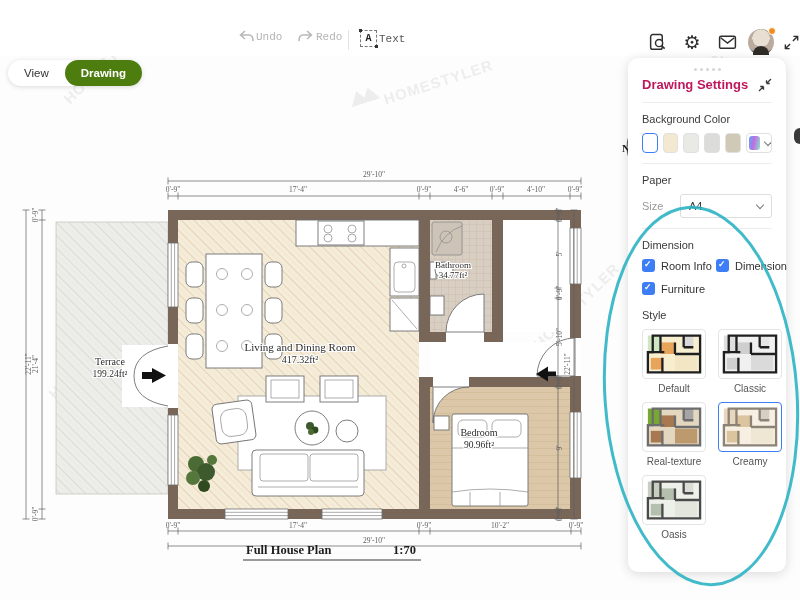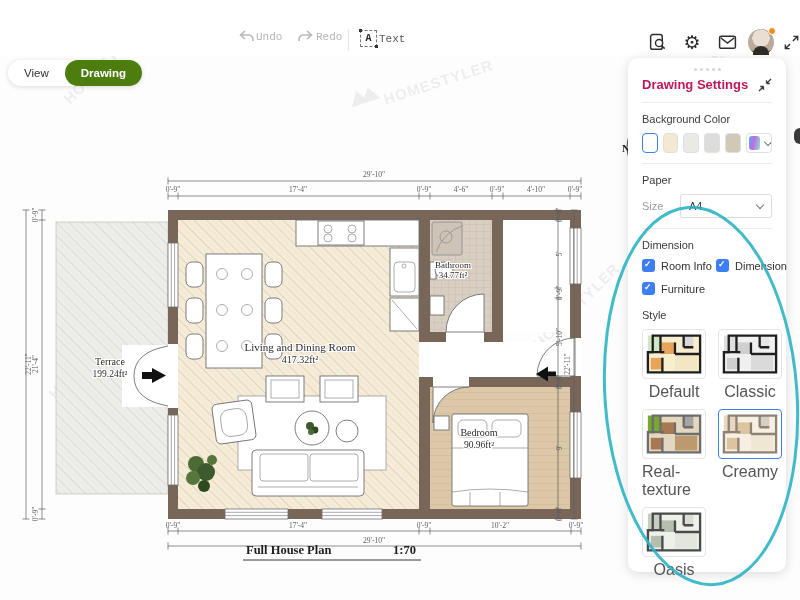--- a/index.html
+++ b/index.html
@@ -64,21 +64,21 @@
   .chk-row { display:flex; align-items:center; gap:6px; cursor:pointer; }
   .chk { width:13px; height:13px; border-radius:3px; background:var(--accent); position:relative; flex:none; }
   .chk::after { content:"✓"; position:absolute; left:2px; top:0px; font-size:9px; color:#fff; font-weight:bold; }
   .chk-label { font-size:11px; color:#333; }
   .style-grid { display:grid; grid-template-columns:64px 64px; column-gap:12px; row-gap:8px; }
   .thumb-cell { display:flex; flex-direction:column; align-items:center; }
   .thumb { width:64px; height:50px; background:#fff; border:1px solid #e4e4e4; border-radius:4px;
            padding:2px; cursor:pointer; }
   .thumb.sel { border:1.6px solid var(--accent); }
   .thumb svg { width:100%; height:100%; display:block; }
-  .thumb-label { font-size:16px; color:#555; margin-top:4px; }
+  .thumb-label { font-size:10px; color:#555; margin-top:4px; }
   .t-default { --bg:#f7edcf; --bg2:#f3e6c4; --r1:#cfe7c3; --r2:#e9a45c; --r3:#d8d8d8; --w:#1f1f1f; }
   .t-real    { --bg:#e4d7c0; --bg2:#bd9a6e; --r1:#76a832; --r2:#a87950; --r3:#a5a5a5; --w:#6d6d6d; }
   .t-classic { --bg:#f0f0f0; --bg2:#dadada; --r1:#dedede; --r2:#cfcfcf; --r3:#e6e6e6; --w:#1f1f1f; }
   .t-creamy  { --bg:#f6efe2; --bg2:#efe6d4; --r1:#e7d7bc; --r2:#dcc49f; --r3:#d6cfc4; --w:#8d8276; }
   .t-oasis   { --bg:#eef0ea; --bg2:#e2e6dc; --r1:#c6cfc0; --r2:#b5bfae; --r3:#d9ddd4; --w:#4a4a4a; }
 
   
   .plan-svg { position:absolute; left:0; top:0; z-index:4; }
   .rlabel { font-family:"Liberation Serif", serif; fill:#2b2b2b; paint-order:stroke; stroke:#ffffff;
             stroke-width:2.2px; text-anchor:middle; }

